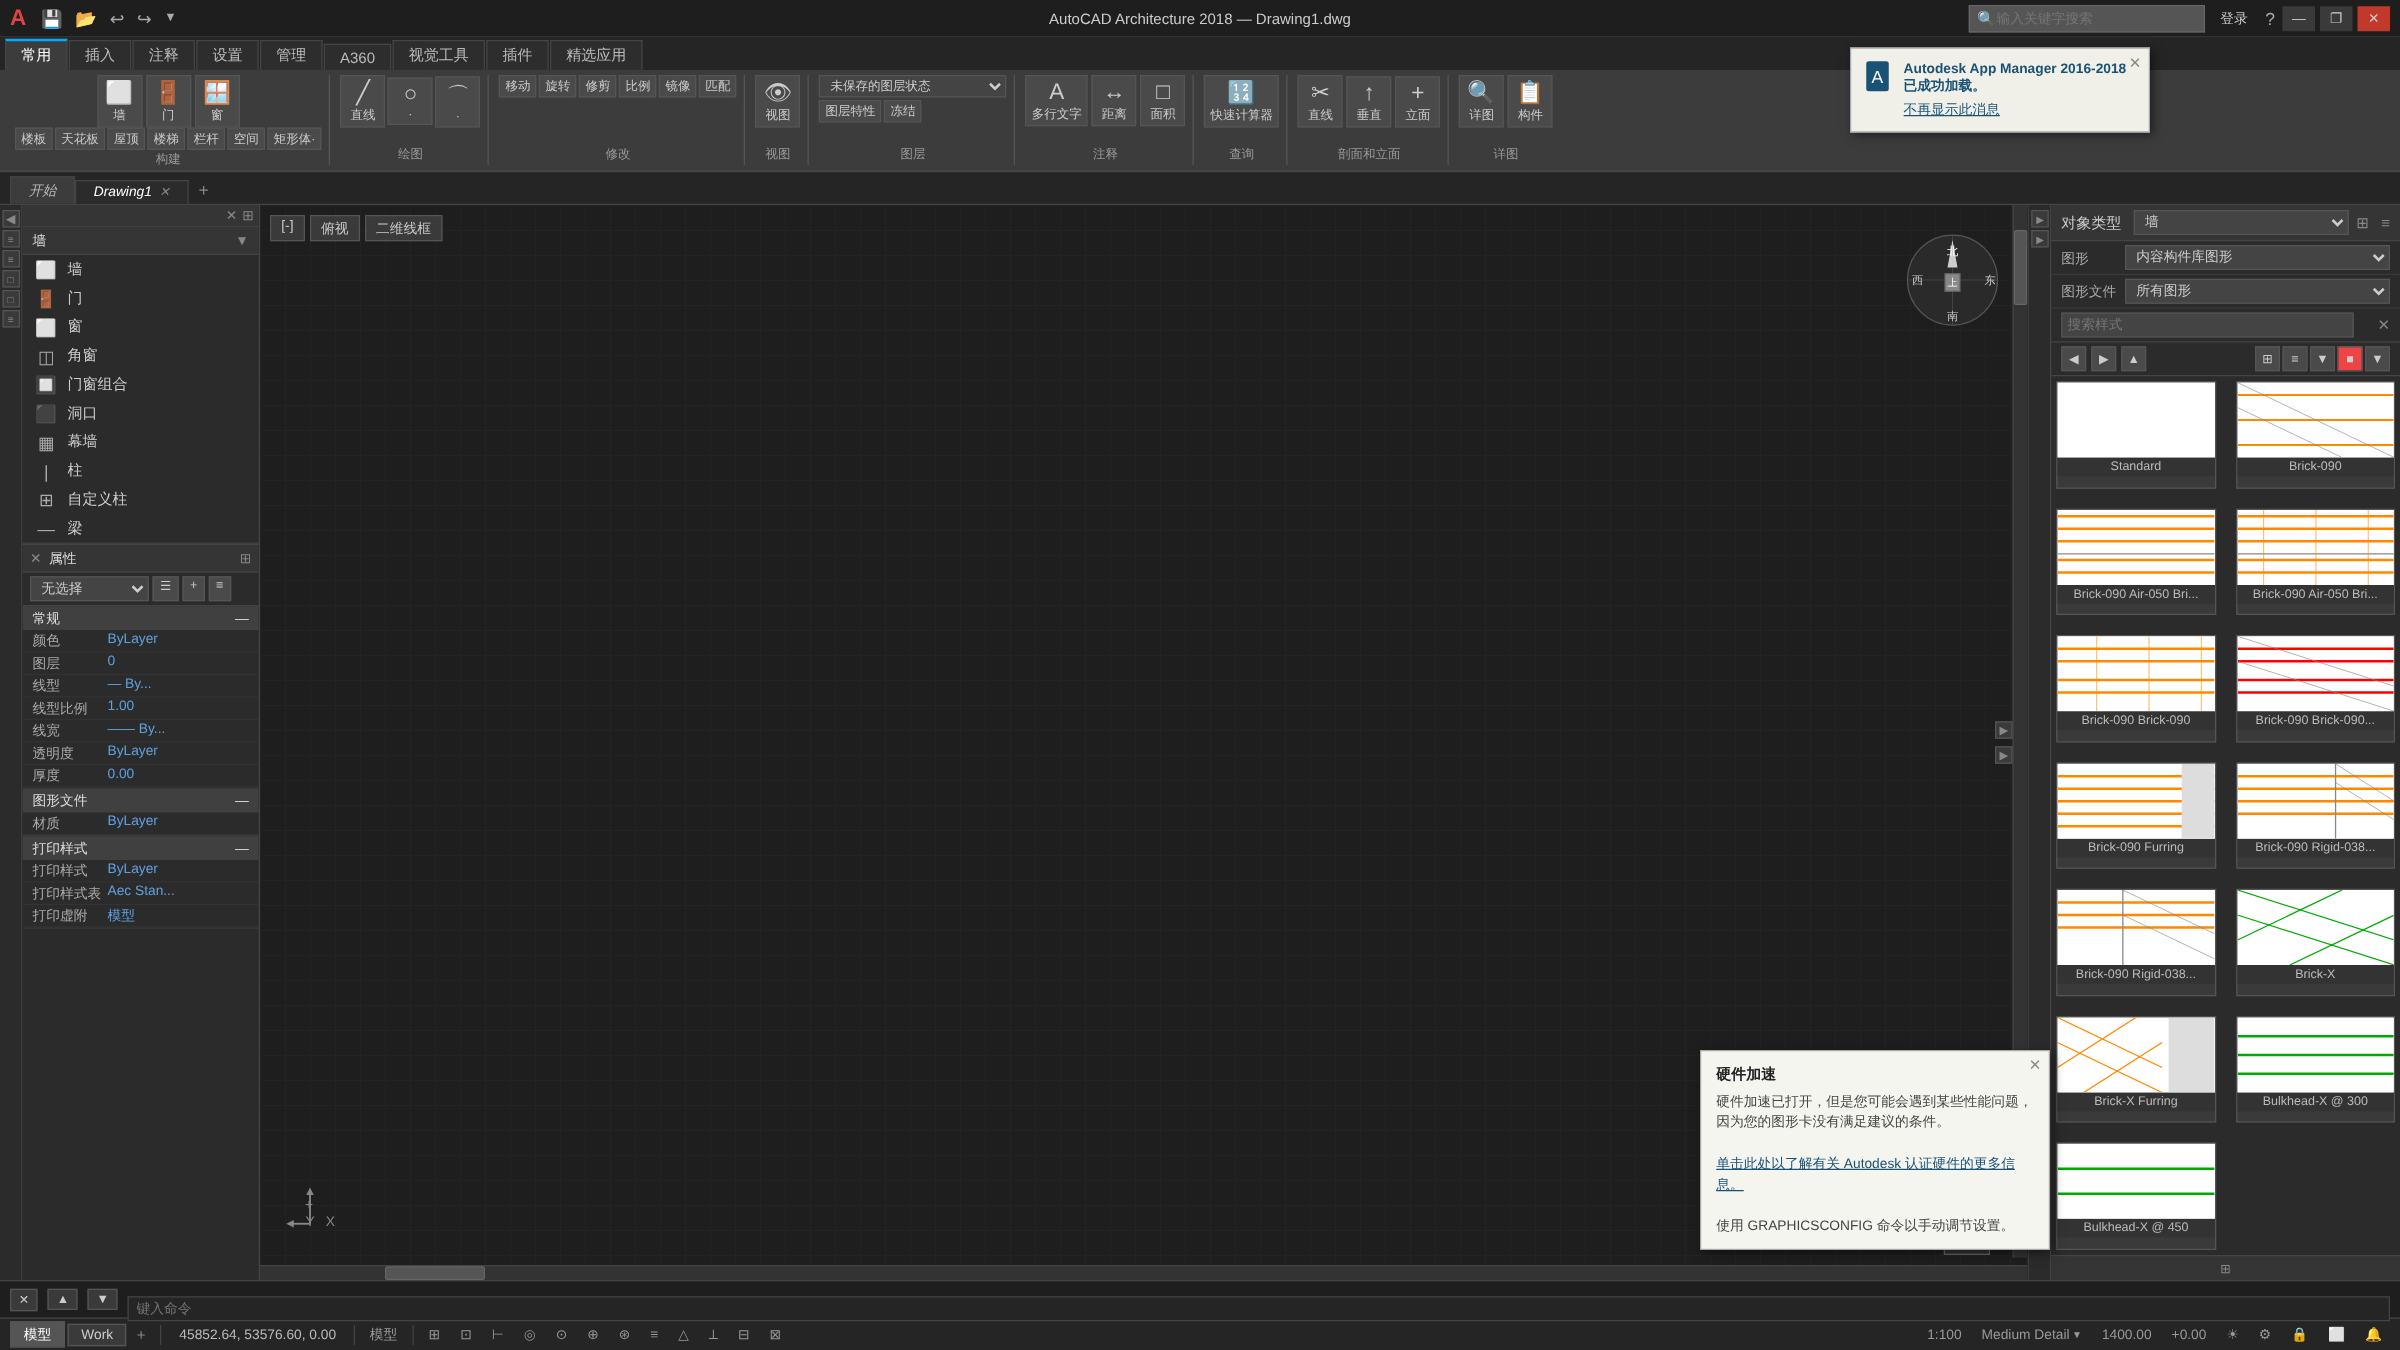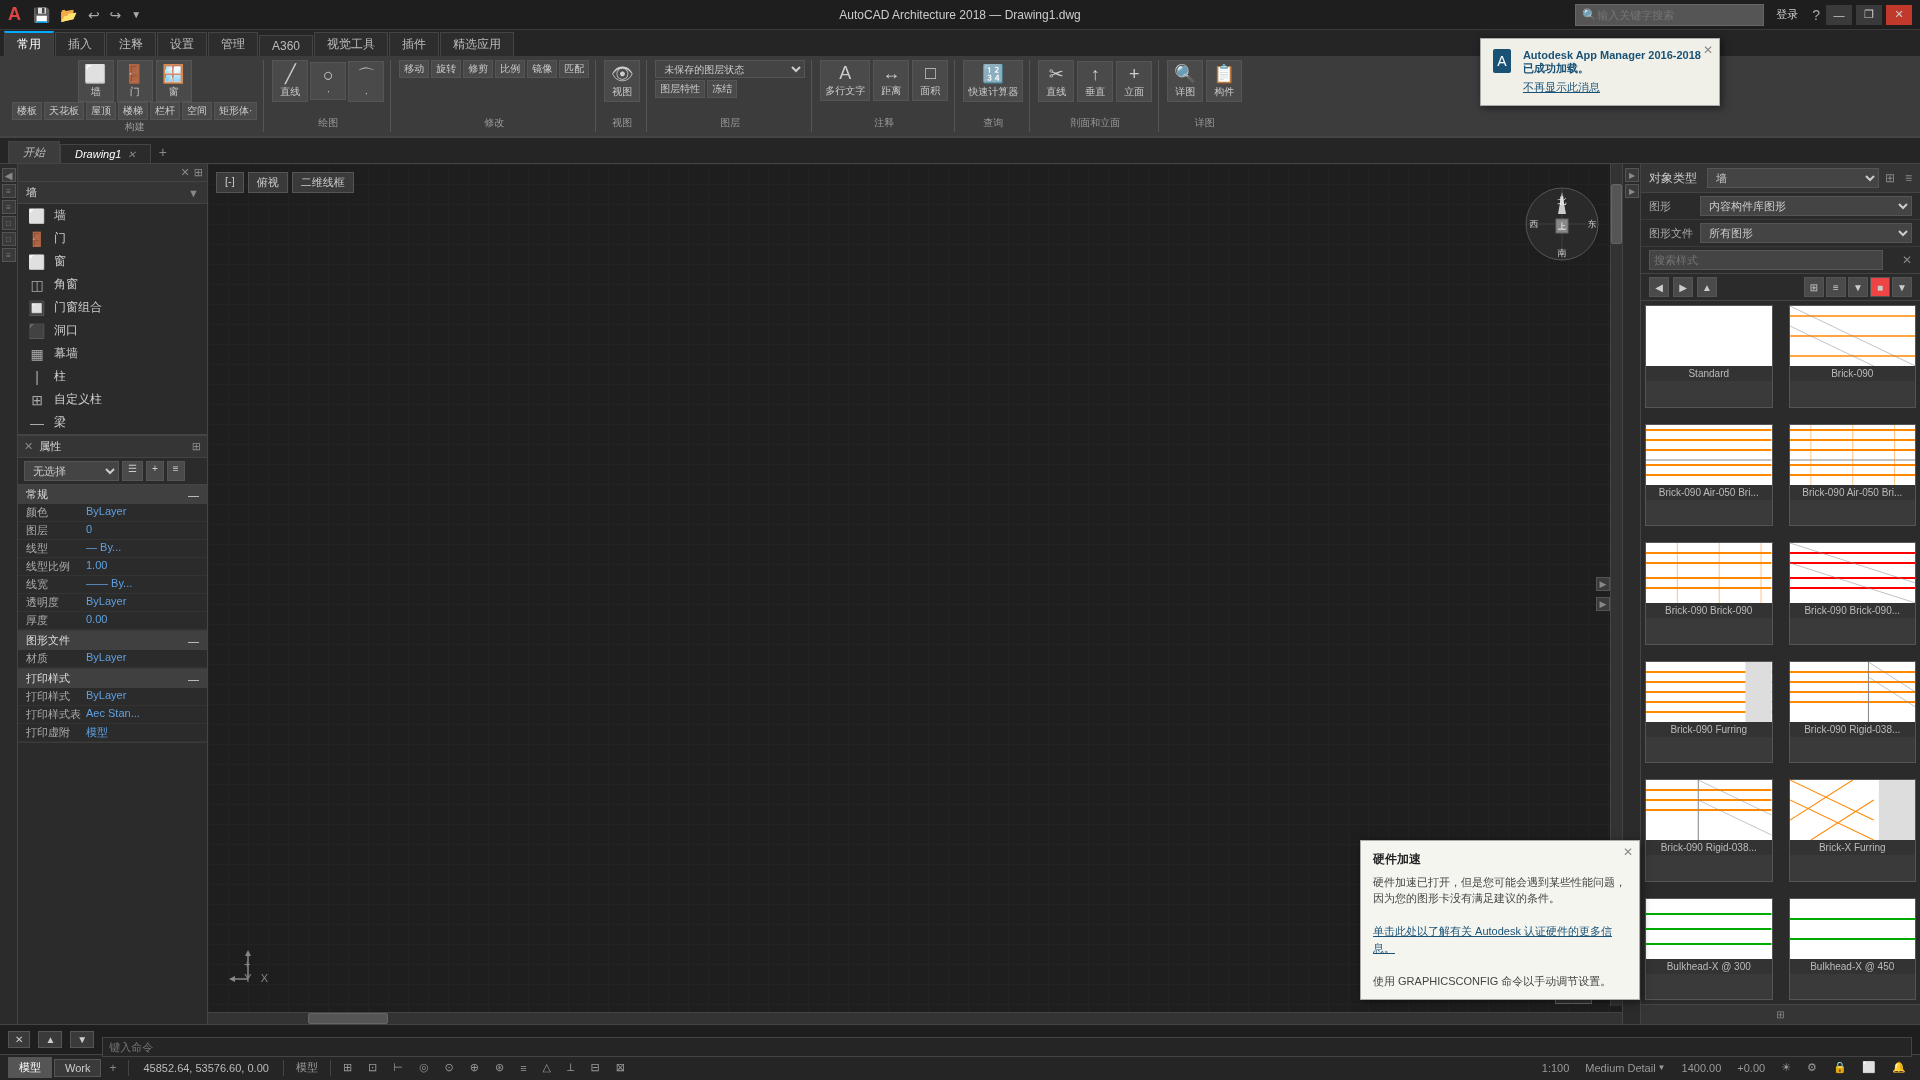--- a/index.html
+++ b/index.html
@@ -1017,20 +1017,32 @@
             <line x1="0" y1="20" x2="120" y2="20" stroke="#f80" stroke-width="2"></line>
             <line x1="0" y1="30" x2="120" y2="30" stroke="#f80" stroke-width="2"></line>
             <line x1="50" y1="0" x2="50" y2="60" stroke="#888" stroke-width="1"></line>
             <line x1="50" y1="0" x2="120" y2="35" stroke="#888" stroke-width="0.5"></line>
             <line x1="50" y1="20" x2="120" y2="55" stroke="#888" stroke-width="0.5"></line>
           </svg>
         </div>
         <div class="hatch-label">Brick-090 Rigid-038...</div>
       </div>
 
+      <div class="hatch-item">
+        <div class="hatch-preview">
+          <svg class="hatch-canvas" viewBox="0 0 120 60" preserveAspectRatio="none">
+            <rect width="120" height="60" fill="white"></rect>
+            <line x1="0" y1="0" x2="120" y2="40" stroke="#0a0" stroke-width="1"></line>
+            <line x1="0" y1="20" x2="120" y2="60" stroke="#0a0" stroke-width="1"></line>
+            <line x1="0" y1="40" x2="80" y2="0" stroke="#0a0" stroke-width="1"></line>
+            <line x1="40" y1="60" x2="120" y2="20" stroke="#0a0" stroke-width="1"></line>
+          </svg>
+        </div>
+        <div class="hatch-label">Brick-X</div>
+      </div>
 
       <div class="hatch-item">
         <div class="hatch-preview">
           <svg class="hatch-canvas" viewBox="0 0 120 60" preserveAspectRatio="none">
             <rect width="120" height="60" fill="white"></rect>
             <line x1="0" y1="0" x2="80" y2="40" stroke="#f80" stroke-width="1"></line>
             <line x1="0" y1="20" x2="80" y2="60" stroke="#f80" stroke-width="1"></line>
             <line x1="0" y1="40" x2="60" y2="0" stroke="#f80" stroke-width="1"></line>
             <line x1="20" y1="60" x2="80" y2="20" stroke="#f80" stroke-width="1"></line>
             <rect x="85" y="0" width="35" height="60" fill="#ddd"></rect>

